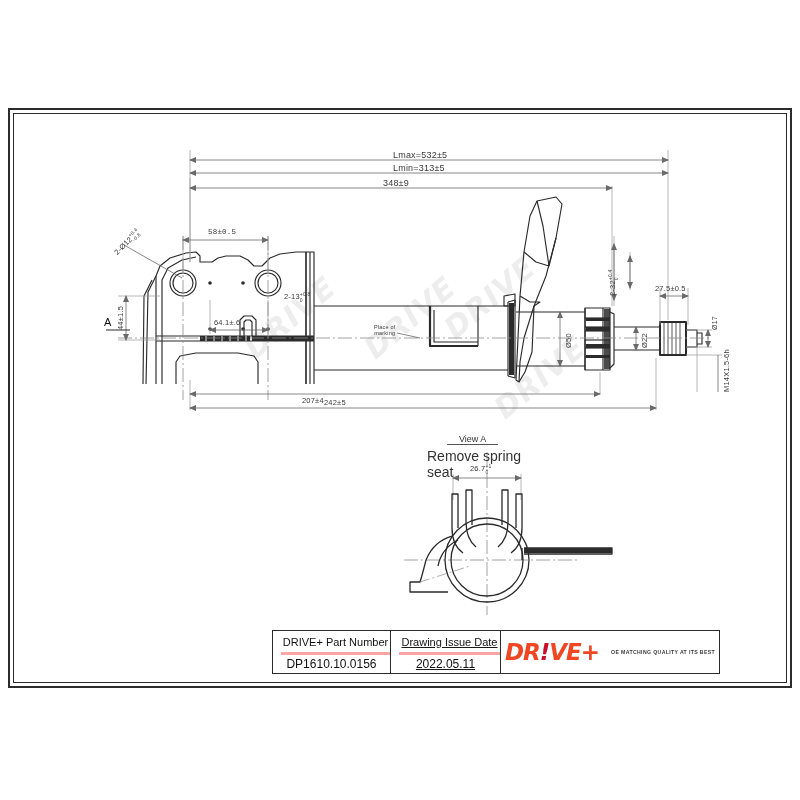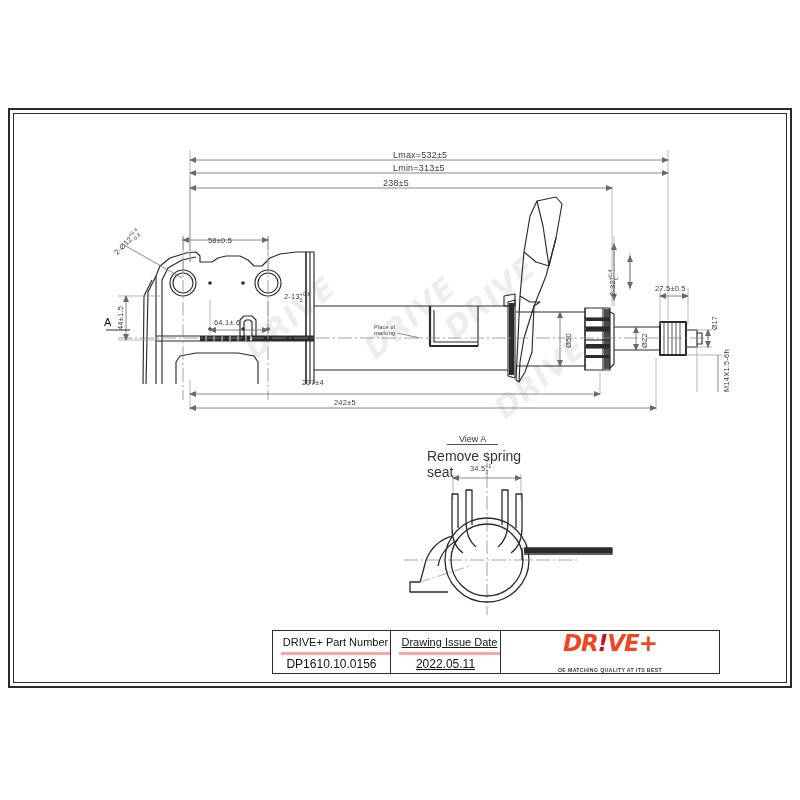--- a/index.html
+++ b/index.html
@@ -30,21 +30,21 @@
   .tcol{border-right:1px solid #2b2b2b;box-sizing:border-box;display:flex;
         flex-direction:column;}
   .tcol:last-child{border-right:none;}
   .thead{height:21px;border-bottom:3px solid #fca5a5;display:flex;
          align-items:center;justify-content:center;font-size:11px;color:#111;
          padding:0 5px;white-space:nowrap;margin-left:8px;}
   .tval{flex:1;display:flex;align-items:center;justify-content:center;
         font-size:12px;color:#111;}
   .c1{width:118px;} .c2{width:148px;} .c3{width:110px;text-decoration:underline;} .c4{flex:1;}
 
-  .logobox{flex:1;display:flex;flex-direction:column;align-items:center;
+  .logobox{flex:1;display:flex;flex-direction:row;align-items:center;
            justify-content:center;gap:12px;}
   .logo{font-family:"DejaVu Sans",sans-serif;font-weight:bold;font-size:23px;
         font-style:italic;color:#ef4623;letter-spacing:-1px;line-height:23px;}
   .logo .ex{color:#c8102e;}
   .tag{font-size:5.2px;font-weight:bold;color:#3a3a3a;letter-spacing:.35px;
        white-space:nowrap;}
 
   .wm{position:absolute;font-family:"DejaVu Sans",sans-serif;font-weight:bold;
       font-style:italic;font-size:30px;color:rgba(140,140,140,.16);
       letter-spacing:1px;user-select:none;}
@@ -291,23 +291,23 @@
       <rect x="524" y="548" width="88" height="5"></rect>
     </g>
     <g stroke="#8a8a8a" stroke-width="0.7" fill="none" stroke-dasharray="10,3,2,3">
       <line x1="420" y1="582" x2="470" y2="566"></line>
     </g>
 
   </svg>
 
   <div class="dimtxt" style="left:393px;top:150px;">Lmax=532±5</div>
   <div class="dimtxt" style="left:393px;top:163px;">Lmin=313±5</div>
-  <div class="dimtxt" style="left:383px;top:178px;">238±5</div>
-
-  <div class="dimtxt sm" style="left:208px;top:236px;">58±0.5</div>
+  <div class="dimtxt" style="left:383px;top:178px;">348±9</div>
+
+  <div class="dimtxt sm" style="left:208px;top:228px;font-family:Liberation Mono, monospace;">58±0.5</div>
 
   <div class="dimtxt sm rotneg" style="left:112px;top:250px;">
     <span>2-Ø12</span><span class="stack"><span style="display:block;">+0.4</span><span style="display:block;">-0.8</span></span>
   </div>
 
   <div class="dimtxt sm rot90" style="left:116px;top:330px;">44±1.5</div>
 
   <div class="dimtxt sm" style="left:214px;top:318px;">64.1±.6</div>
 
   <div class="dimtxt sm rot90" style="left:608px;top:296px;">
@@ -326,32 +326,32 @@
   <div class="dimtxt sm rot90" style="left:564px;top:348px;">Ø50</div>
 
   <div class="dimtxt sm rot90" style="left:640px;top:348px;">Ø22</div>
 
   <div class="dimtxt xs rot90" style="left:712px;top:330px;font-size:7px;">Ø17</div>
 
   <div class="dimtxt sm" style="left:655px;top:284px;">27.5±0.5</div>
 
   <div class="dimtxt sm rot90" style="left:722px;top:392px;">M14X1.5-6h</div>
 
-  <div class="dimtxt sm" style="left:302px;top:378px;">207±4</div>
-  <div class="dimtxt sm" style="left:334px;top:398px;">242±5</div>
+  <div class="dimtxt sm" style="left:302px;top:396px;">207±4</div>
+  <div class="dimtxt sm" style="left:324px;top:398px;">242±5</div>
 
   <div class="dimtxt" style="left:104px;top:316px;font-size:11px;color:#111;">A</div>
 
   <div class="viewlbl" style="left:447px;top:434px;width:80px;">
     <span class="u">View A</span>
   </div>
   <div class="viewlbl" style="left:427px;top:448px;width:120px;font-size:14px;">Remove spring seat</div>
 
   <div class="dimtxt sm" style="left:470px;top:464px;">
-    <span>34.5</span><span class="stack"><span style="display:block;">+1</span><span style="display:block;">0</span></span>
+    <span>26.7</span><span class="stack"><span style="display:block;">+1</span><span style="display:block;">0</span></span>
   </div>
 
   <div class="tblock">
     <div class="tcol c1">
       <div class="thead">DRIVE+ Part Number</div>
       <div class="tval">DP1610.10.0156</div>
     </div>
     <div class="tcol c3">
       <div class="thead">Drawing Issue Date</div>
       <div class="tval">2022.05.11</div>

